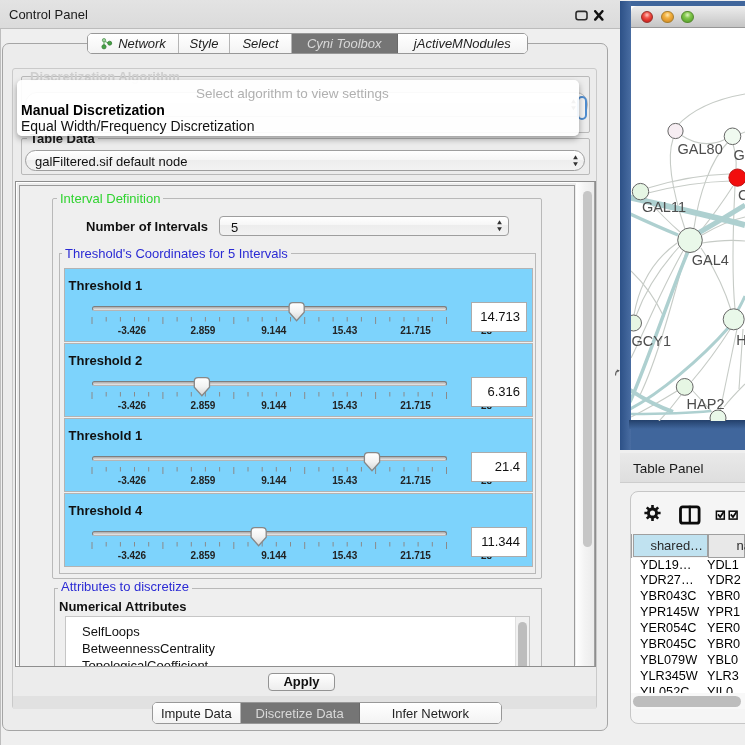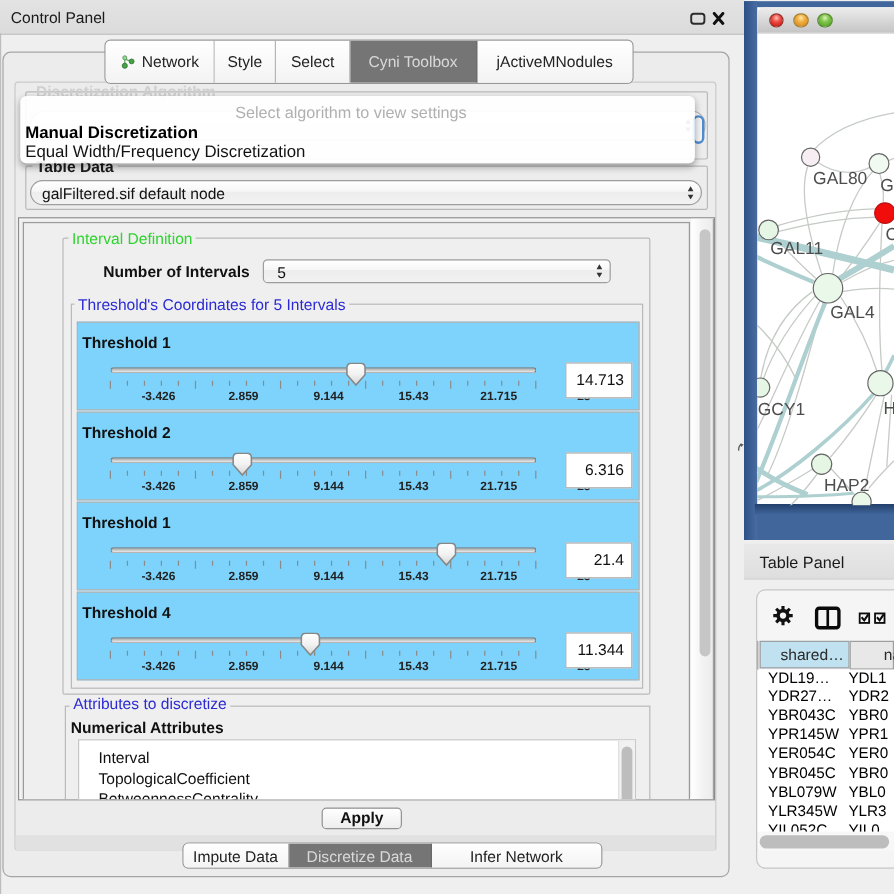--- a/index.html
+++ b/index.html
@@ -4,21 +4,21 @@
 body{width:745px;height:745px;background:#efefef;font-family:"Liberation Sans",sans-serif;overflow:hidden;position:relative;}
 .abs{position:absolute;}
 #titlebar{left:0;top:0;width:620px;height:29px;background:linear-gradient(#e3e3e3,#dbdbdb);border-bottom:1px solid #bcbcbc;}
 #titlebar .t{position:absolute;left:9px;top:7px;font-size:13px;color:#1a1a1a;}
 #outer{left:2px;top:43px;width:606px;height:688px;background:#ececec;border:1px solid #a5a5a5;border-radius:7px;}
 #innerp{left:12px;top:68px;width:585px;height:641px;border:1px solid #cacaca;border-radius:3px;}
 .seg{display:flex;background:#fff;border:1px solid #989898;border-radius:5px;overflow:hidden;}
 .seg .tb{font-size:13px;color:#232323;display:flex;align-items:center;justify-content:center;border-right:1px solid #b5b5b5;background:linear-gradient(#ffffff,#f3f3f3);}
 .seg .tb:last-child{border-right:none;}
 .seg .sel{background:#757575;color:#d9d9d9;border-right-color:#696969;}
-#toptabs{left:87px;top:33px;width:441px;height:37px;}
+#toptabs{left:87px;top:33px;width:441px;height:21px;font-style:italic;}
 #bottabs{left:152px;top:702px;width:350px;height:22px;}
 .grp{position:absolute;border:1px solid #b9b9b9;border-radius:2px;}
 .gtitle{position:absolute;top:-7px;background:#ececec;padding:0 3px;font-size:13px;line-height:13px;}
 .combo{position:absolute;background:linear-gradient(#ffffff 0%,#f6f6f6 45%,#ededed 46%,#f2f2f2 100%);border:1px solid #9e9e9e;border-radius:4px;font-size:13px;color:#111;}
 .arr2{position:absolute;right:6.5px;top:50%;width:5px;height:11.5px;margin-top:-5.75px;}
 #g_disc{left:21px;top:76px;width:569px;height:57px;}
 #g_disc .gtitle{left:5px;color:#cfcfcf;font-weight:bold;background:transparent;}
 #combo_disc{left:25px;top:92px;width:563px;height:25px;border-radius:12px;border-color:#b8b8b8;}
 #combo_disc .cap{position:absolute;right:0px;top:2.5px;width:10px;height:24px;background:#f4f4f4;border:2.5px solid #4f8cce;border-radius:7px;}
 #popup{left:17px;top:80px;width:562px;height:56px;background:rgba(255,255,255,.93);border-radius:5px;box-shadow:0 3px 6px rgba(0,0,0,.35);}
@@ -436,23 +436,23 @@
           <span style="left:361.5px;width:40px;text-align:center;">28</span>
         </div>
   <div class="vbox">11.344</div>
 </div>
   </div>
   <div id="g_attr">
       <div class="gtitle">Attributes to discretize</div>
     <div id="numattr">Numerical Attributes</div>
     <div id="alist">
         <div class="pad"></div>
-        <div class="it">Interval</div>
+        <div class="it">SelfLoops</div>
+        <div class="it">BetweennessCentrality</div>
         <div class="it">TopologicalCoefficient</div>
-        <div class="it">BetweennessCentrality</div>
     <div class="sb">
           <div class="th"></div>
         </div>
       </div>
   </div>
 </div>
 <div class="abs" id="apply">Apply</div>
 <div class="abs seg" id="toptabs">
   <div class="tb" style="width:91px"><svg width="13" height="13" viewBox="0 0 13 13" style="margin-right:5px">
         <g stroke="#5aaa5a" stroke-width="1" fill="none">

